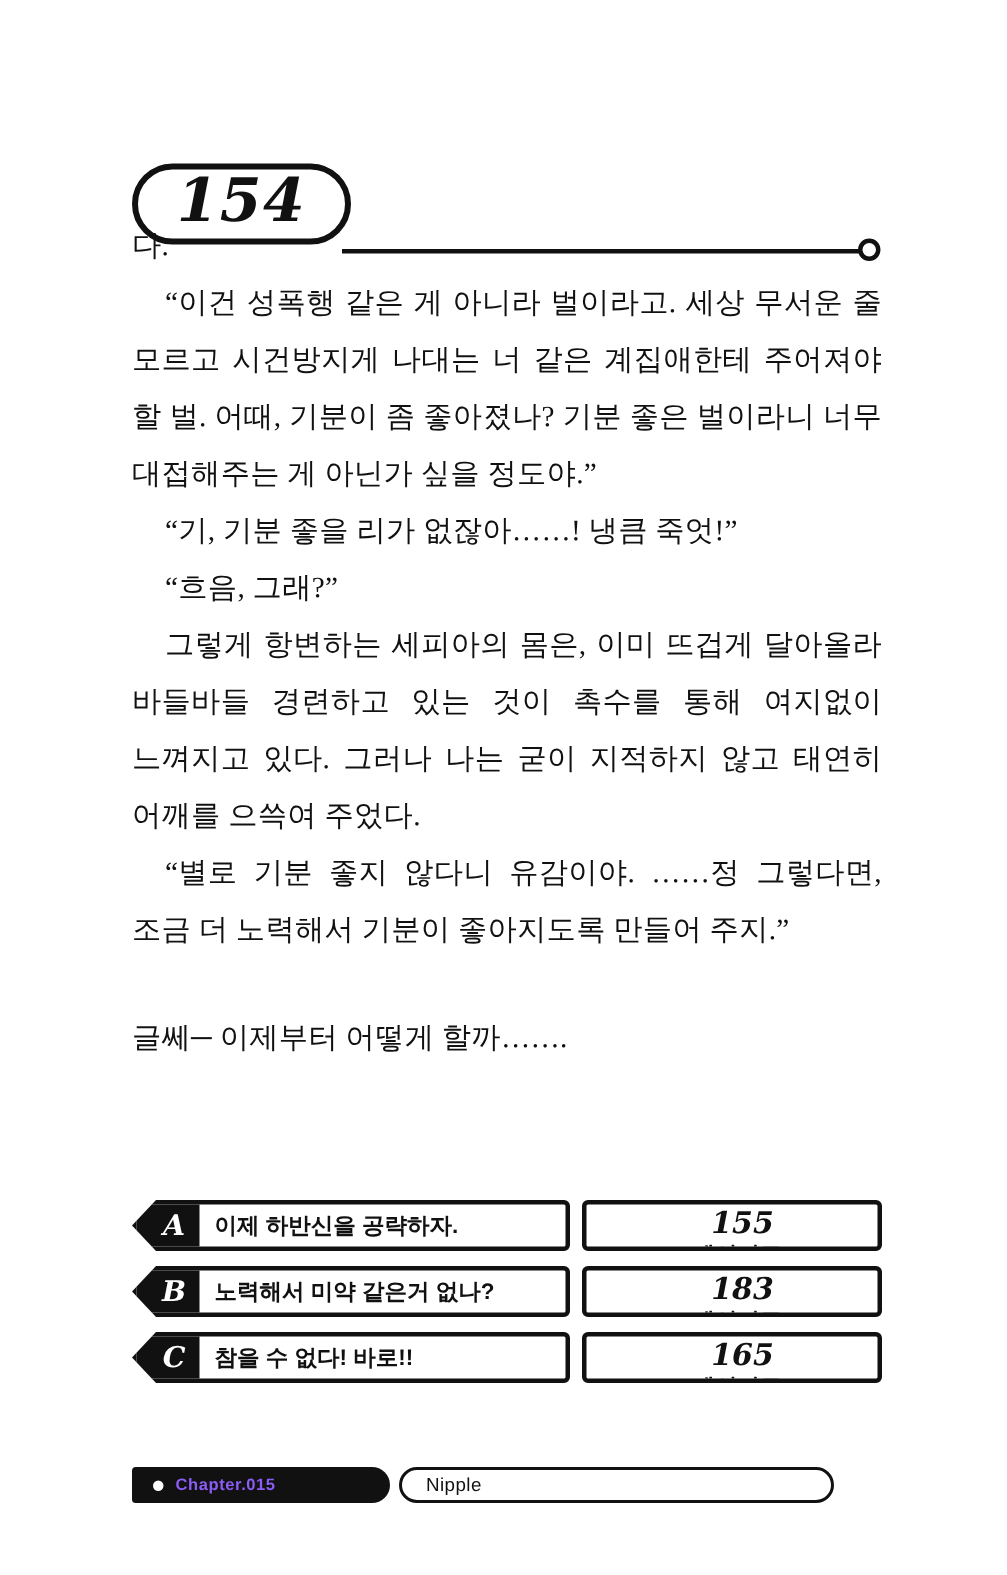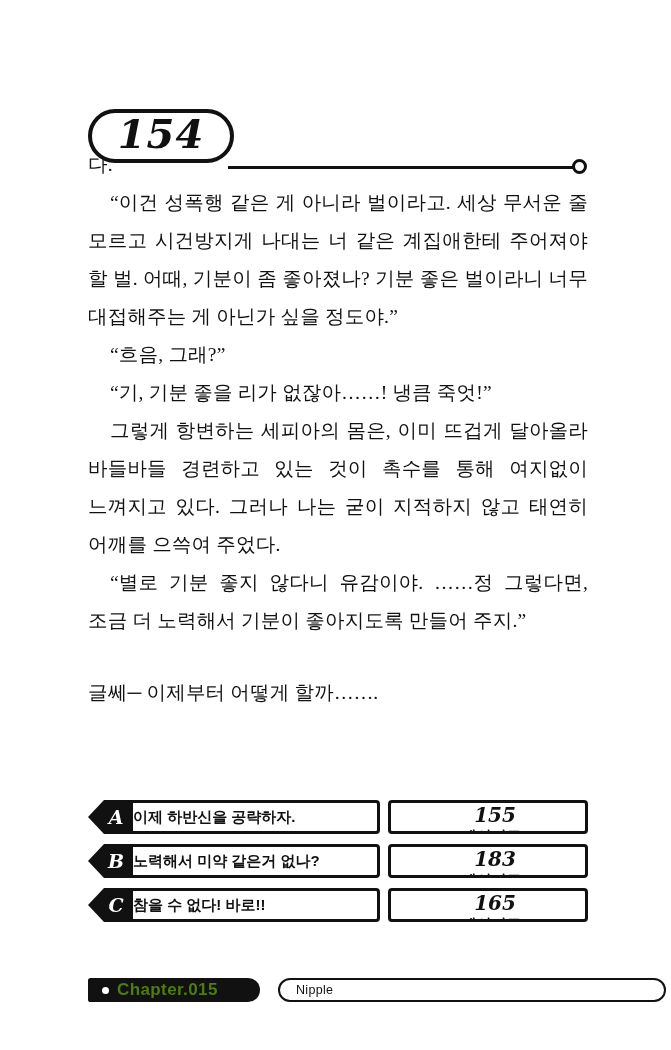--- a/index.html
+++ b/index.html
@@ -128,20 +128,21 @@
     font-weight: bold;
     font-size: 19px;
     display: flex;
     align-items: center;
     justify-content: center;
     padding-left: 8px;
     box-sizing: border-box;
   }
   .choice-label {
     flex: 1;
+    padding-left: 10px;
     font-family: "Liberation Sans", sans-serif;
     font-size: 15px;
     font-weight: bold;
     color: #111111;
     white-space: nowrap;
     overflow: hidden;
   }
 
   .choice-gap { width: 8px; }
 
@@ -208,31 +209,31 @@
   }
   .footer-bullet {
     width: 7px;
     height: 7px;
     border-radius: 50%;
     background: #ffffff;
     margin-left: 14px;
   }
   .footer-chapter {
     margin-left: 8px;
-    color: #4d7c0f;
+    color: #8b5cf6;
     font-family: "Liberation Sans", sans-serif;
     font-weight: bold;
-    font-size: 17px;
+    font-size: 11px;
     letter-spacing: 0.4px;
   }
   .footer-right {
     position: absolute;
-    left: 190px;
+    left: 178px;
     top: 0;
-    width: 388px;
+    width: 290px;
     height: 24px;
     border: 2.5px solid #111111;
     box-sizing: border-box;
     border-radius: 12px;
     display: flex;
     align-items: center;
   }
   .footer-title {
     margin-left: 16px;
     font-family: "Liberation Sans", sans-serif;
@@ -247,22 +248,22 @@
 <div class="page-head">
   <div class="pagenum-pill"></div>
   <div class="pagenum-text">154</div>
   <div class="head-rule"></div>
   <div class="head-dot"></div>
 </div>
 
 <div class="body-text">
   <p class="indent" style="text-indent:0">다.</p>
   <p class="indent">“이건 성폭행 같은 게 아니라 벌이라고. 세상 무서운 줄 모르고 시건방지게 나대는 너 같은 계집애한테 주어져야 할 벌. 어때, 기분이 좀 좋아졌나? 기분 좋은 벌이라니 너무 대접해주는 게 아닌가 싶을 정도야.”</p>
+  <p class="indent">“기, 기분 좋을 리가 없잖아……! 냉큼 죽엇!”</p>
   <p class="indent">“흐음, 그래?”</p>
-  <p class="indent">“기, 기분 좋을 리가 없잖아……! 냉큼 죽엇!”</p>
   <p class="indent">그렇게 항변하는 세피아의 몸은, 이미 뜨겁게 달아올라 바들바들 경련하고 있는 것이 촉수를 통해 여지없이 느껴지고 있다. 그러나 나는 굳이 지적하지 않고 태연히 어깨를 으쓱여 주었다.</p>
   <p class="indent">“별로 기분 좋지 않다니 유감이야. ……정 그렇다면, 조금 더 노력해서 기분이 좋아지도록 만들어 주지.”</p>
   <div class="spacer-para"></div>
   <p style="text-indent:0">글쎄─ 이제부터 어떻게 할까…….</p>
 </div>
 
 <div class="choices">
 
   <div class="choice-row">
     <div class="choice-left">

